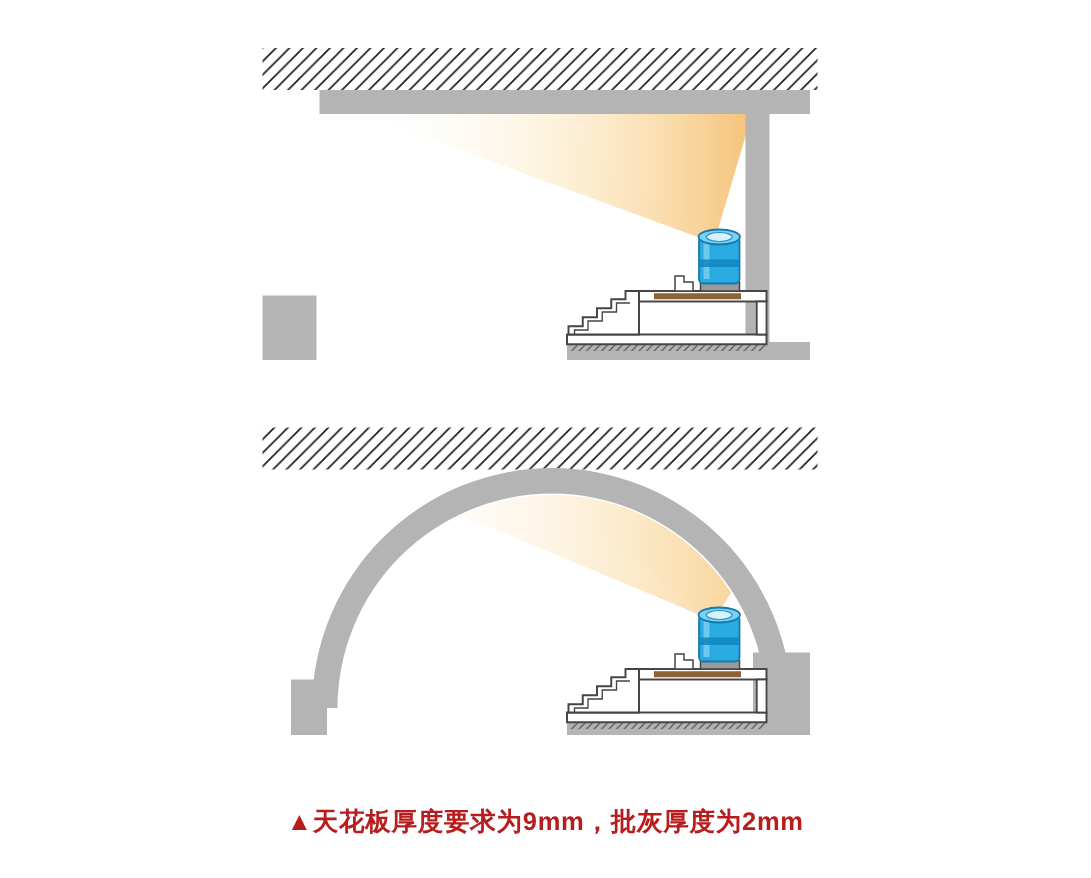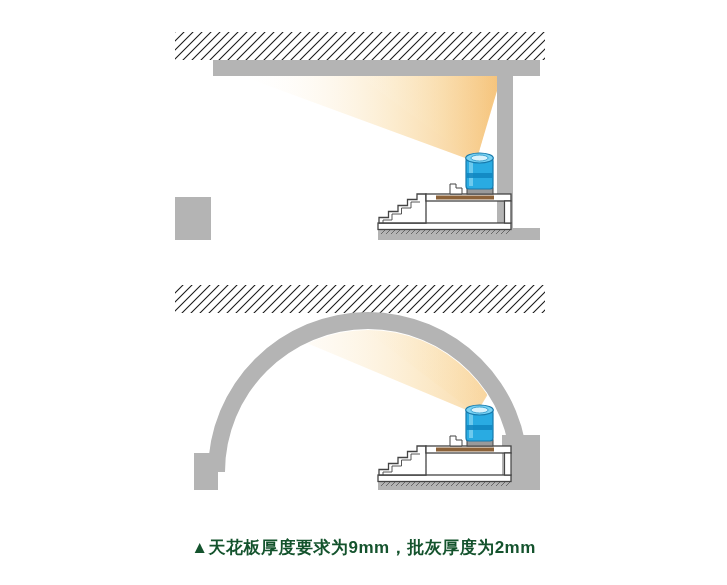--- a/index.html
+++ b/index.html
@@ -12,21 +12,21 @@
   }
   svg{display:block;}
   .gray{fill:var(--structure-gray,#b4b4b4);}
   .hatch-fill{fill:url(#hatch);}
   .caption{
     position:absolute;
     left:0; top:536px; width:727px;
     text-align:center;
     font-size:17px;
     font-weight:600;
-    color:#14532d;
+    color:#b91c1c;
     letter-spacing:0.5px;
   }
 </style>
 </head>
 <body>
 
 <div class="page">
 
   <svg width="727" height="585" viewBox="0 0 727 585">
     <defs>

